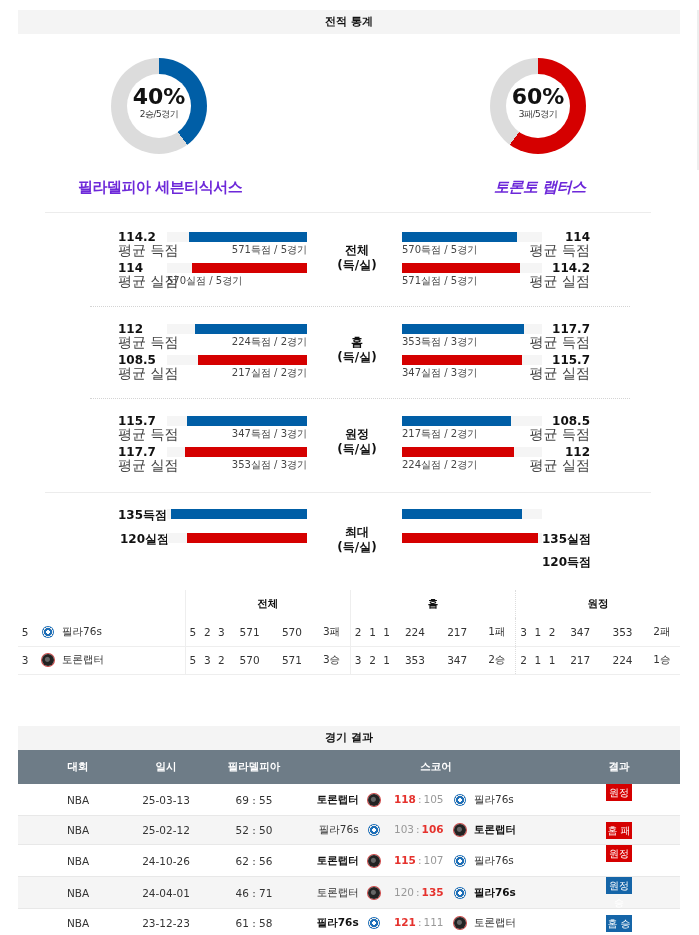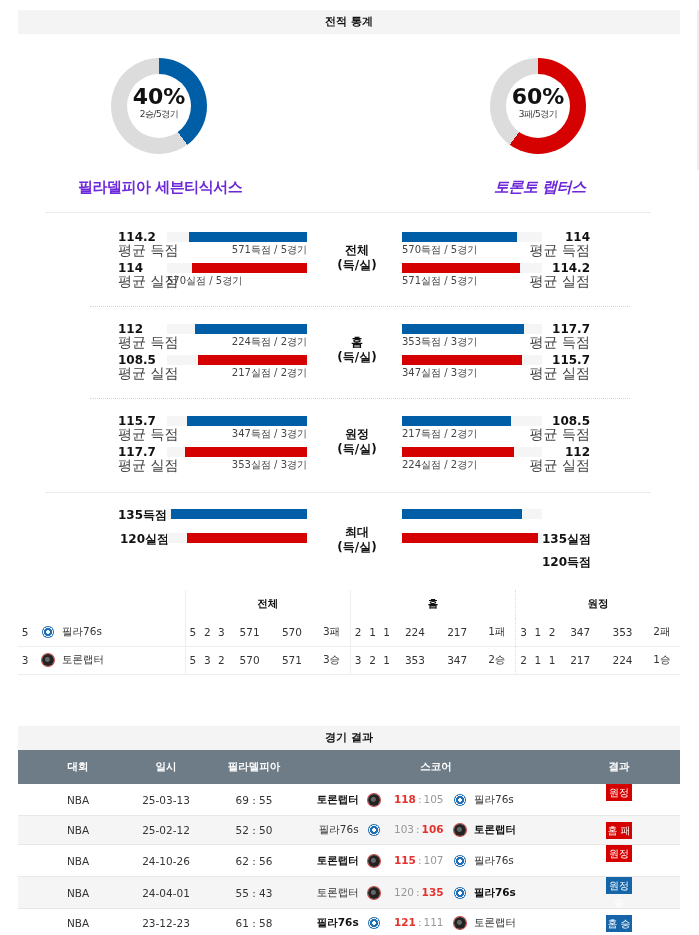--- a/index.html
+++ b/index.html
@@ -268,21 +268,21 @@
       <tr class="">
         <td>NBA</td>
         <td>24-10-26</td>
         <td>62 : 56</td>
         <td class="score-cell"><span class="sc-home"><span class="b">토론랩터</span> <span class="logo tor" style="margin-left:6px;"></span></span><span class="score-box" style="margin-left:14px;"><span class="win-score">115</span><span class="colon">:</span><span class="lose-score">107</span></span><span class="sc-away" style="margin-left:10px;"><span class="logo phi" style="margin-right:8px;"></span><span class="">필라76s</span></span></td>
         <td><span class="badge red">원정 패</span></td>
       </tr>
       <tr class="alt">
         <td>NBA</td>
         <td>24-04-01</td>
-        <td>55 : 43</td>
+        <td>46 : 71</td>
         <td class="score-cell"><span class="sc-home"><span class="">토론랩터</span> <span class="logo tor" style="margin-left:6px;"></span></span><span class="score-box" style="margin-left:14px;"><span class="lose-score">120</span><span class="colon">:</span><span class="win-score">135</span></span><span class="sc-away" style="margin-left:10px;"><span class="logo phi" style="margin-right:8px;"></span><span class="b">필라76s</span></span></td>
         <td><span class="badge blue">원정 승</span></td>
       </tr>
       <tr class="">
         <td>NBA</td>
         <td>23-12-23</td>
         <td>61 : 58</td>
         <td class="score-cell"><span class="sc-home"><span class="b">필라76s</span> <span class="logo phi" style="margin-left:6px;"></span></span><span class="score-box" style="margin-left:14px;"><span class="win-score">121</span><span class="colon">:</span><span class="lose-score">111</span></span><span class="sc-away" style="margin-left:10px;"><span class="logo tor" style="margin-right:8px;"></span><span class="">토론랩터</span></span></td>
         <td><span class="badge blue">홈 승</span></td>
       </tr>

